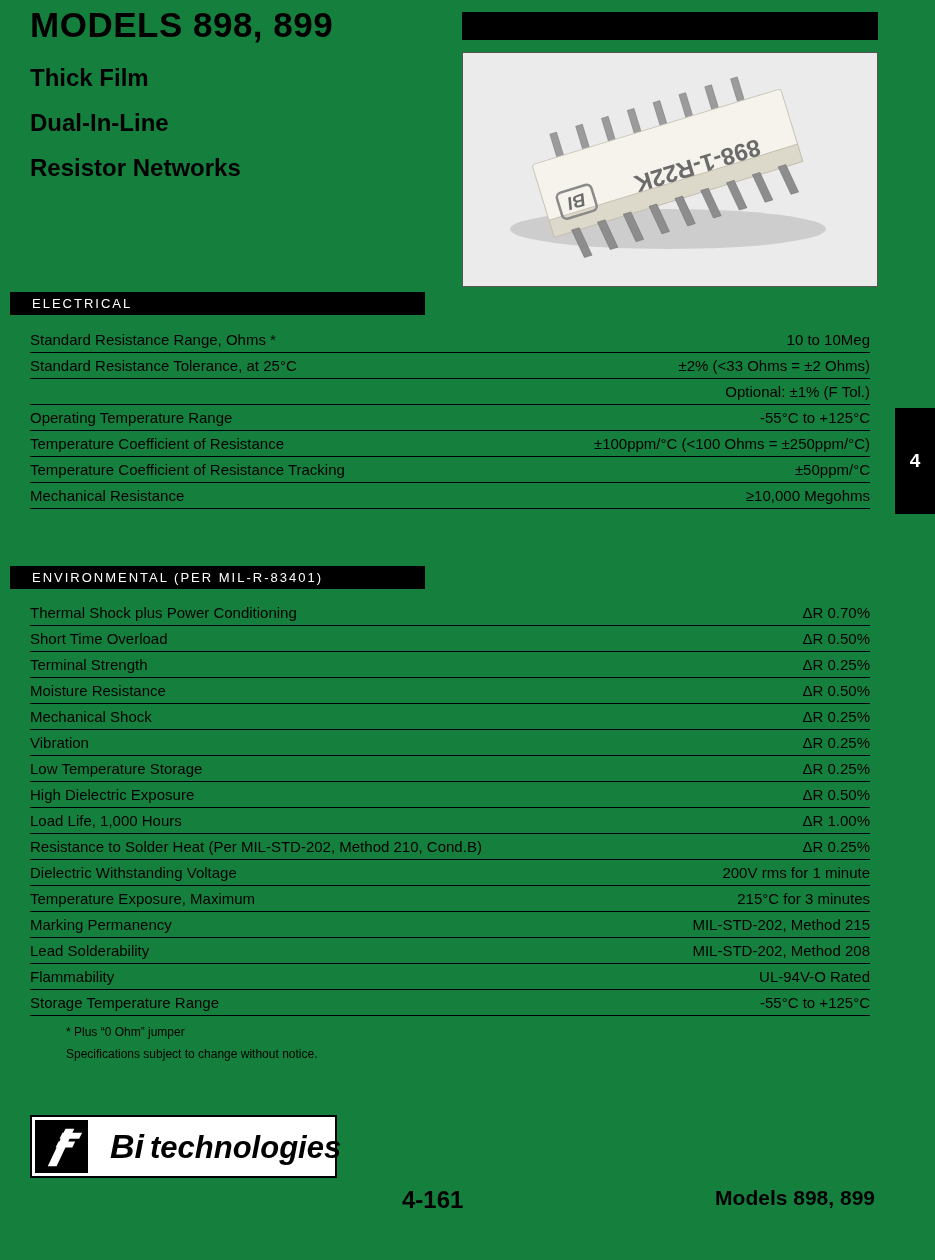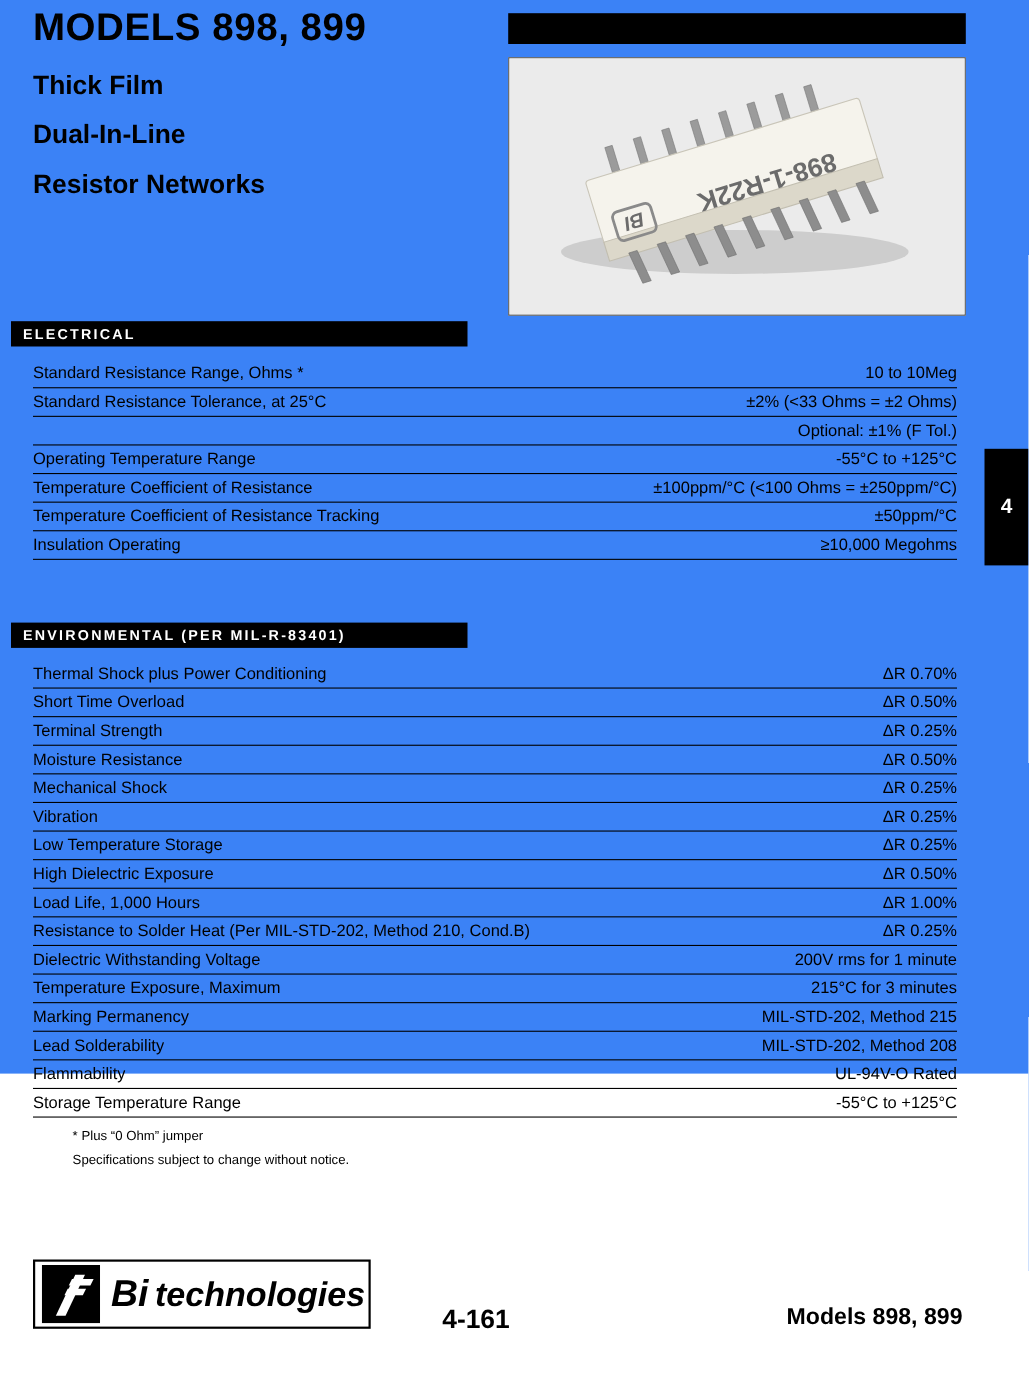--- a/index.html
+++ b/index.html
@@ -2,37 +2,37 @@
 <html><head>
 <meta charset="utf-8">
 <style>
   * { margin:0; padding:0; box-sizing:border-box; }
   html,body { background:#fff; }
   body {
     width:935px; height:1260px;
     font-family:"Liberation Sans", sans-serif;
     color:#000; position:relative; overflow:hidden;
   }
-  .page { position:relative; width:935px; height:976px; background:#3b82f6; }
+  .page { position:relative; width:935px; height:1260px; background:#15803d; }
 
   
   .title-block { position:absolute; left:30px; top:6px; }
   .main-title { font-size:35px; font-weight:bold; letter-spacing:.5px; line-height:1.1; }
   .subtitle { font-size:24px; font-weight:bold; margin-top:21px; line-height:1; }
 
   
   .top-black-bar { position:absolute; left:462px; top:12px; width:416px; height:28px; background:#000; }
   .photo-frame { position:absolute; left:462px; top:52px; width:416px; height:235px; border:1px solid #555; background:#ebebeb; overflow:hidden; }
   .chip-svg { width:100%; height:100%; display:block; }
 
   
   .section-bar {
     position:absolute; left:10px; width:415px; height:23px;
-    background:#000; color:#fff; font-size:13px; font-weight:bold;
-    letter-spacing:2px; line-height:23px; padding-left:11px; white-space:nowrap;
+    background:#000; color:#fff; font-size:13px; font-weight:normal;
+    letter-spacing:2px; line-height:23px; padding-left:22px; white-space:nowrap;
   }
   .bar-electrical { top:292px; }
   .bar-environmental { top:566px; }
 
   
   .spec-table { position:absolute; left:30px; width:840px; }
   .table-electrical { top:327px; }
   .table-environmental { top:600px; }
   .spec-row {
     display:flex; justify-content:space-between; align-items:baseline;
@@ -47,24 +47,23 @@
     position:absolute; left:895px; top:408px; width:40px; height:106px;
     background:#000; color:#fff; display:flex; align-items:center; justify-content:center;
     font-size:19px; font-weight:bold;
   }
 
   
   .footnotes { position:absolute; left:30px; top:1021px; font-size:12px; line-height:22px;margin-left:36px; }
 
   
   .logo-box {
-    position:absolute; left:30px; top:1145px; width:307px; height:63px;
-    border:2.5px solid #000; display:flex; align-items:center; padding:3px; gap:10px;
+    position:absolute; left:30px; top:1115px; width:307px; height:63px;
+    border:2.5px solid #000; display:flex; align-items:center; padding:3px; gap:22px;
     background:#fff;
-    justify-content:flex-end;
   }
   .logo-square { width:53px; height:53px; display:block; flex:0 0 auto; }
   .logo-text { font-size:31px; font-weight:bold; font-style:italic; letter-spacing:0; white-space:nowrap; }
   .logo-text .primary { font-size:34px; margin-right:6px; }
   .page-number { position:absolute; left:402px; top:1186px; font-size:24px; font-weight:bold; }
   .footer-doc-title { position:absolute; right:60px; top:1186px; font-size:21px; font-weight:bold; }
 </style>
 </head>
 <body>
 
@@ -136,21 +135,21 @@
       </div>
       <div class="spec-row">
         <span class="spec-label">Temperature Coefficient of Resistance</span>
         <span class="spec-value">±100ppm/°C (&lt;100 Ohms = ±250ppm/°C)</span>
       </div>
       <div class="spec-row">
         <span class="spec-label">Temperature Coefficient of Resistance Tracking</span>
         <span class="spec-value">±50ppm/°C</span>
       </div>
       <div class="spec-row">
-        <span class="spec-label">Insulation Operating</span>
+        <span class="spec-label">Mechanical Resistance</span>
         <span class="spec-value">≥10,000 Megohms</span>
       </div>
     </div>
 
   <div class="side-tab">4</div>
 
   <div class="section-bar bar-environmental">ENVIRONMENTAL (PER MIL-R-83401)</div>
   <div class="spec-table table-environmental">
       <div class="spec-row">
         <span class="spec-label">Thermal Shock plus Power Conditioning</span>

